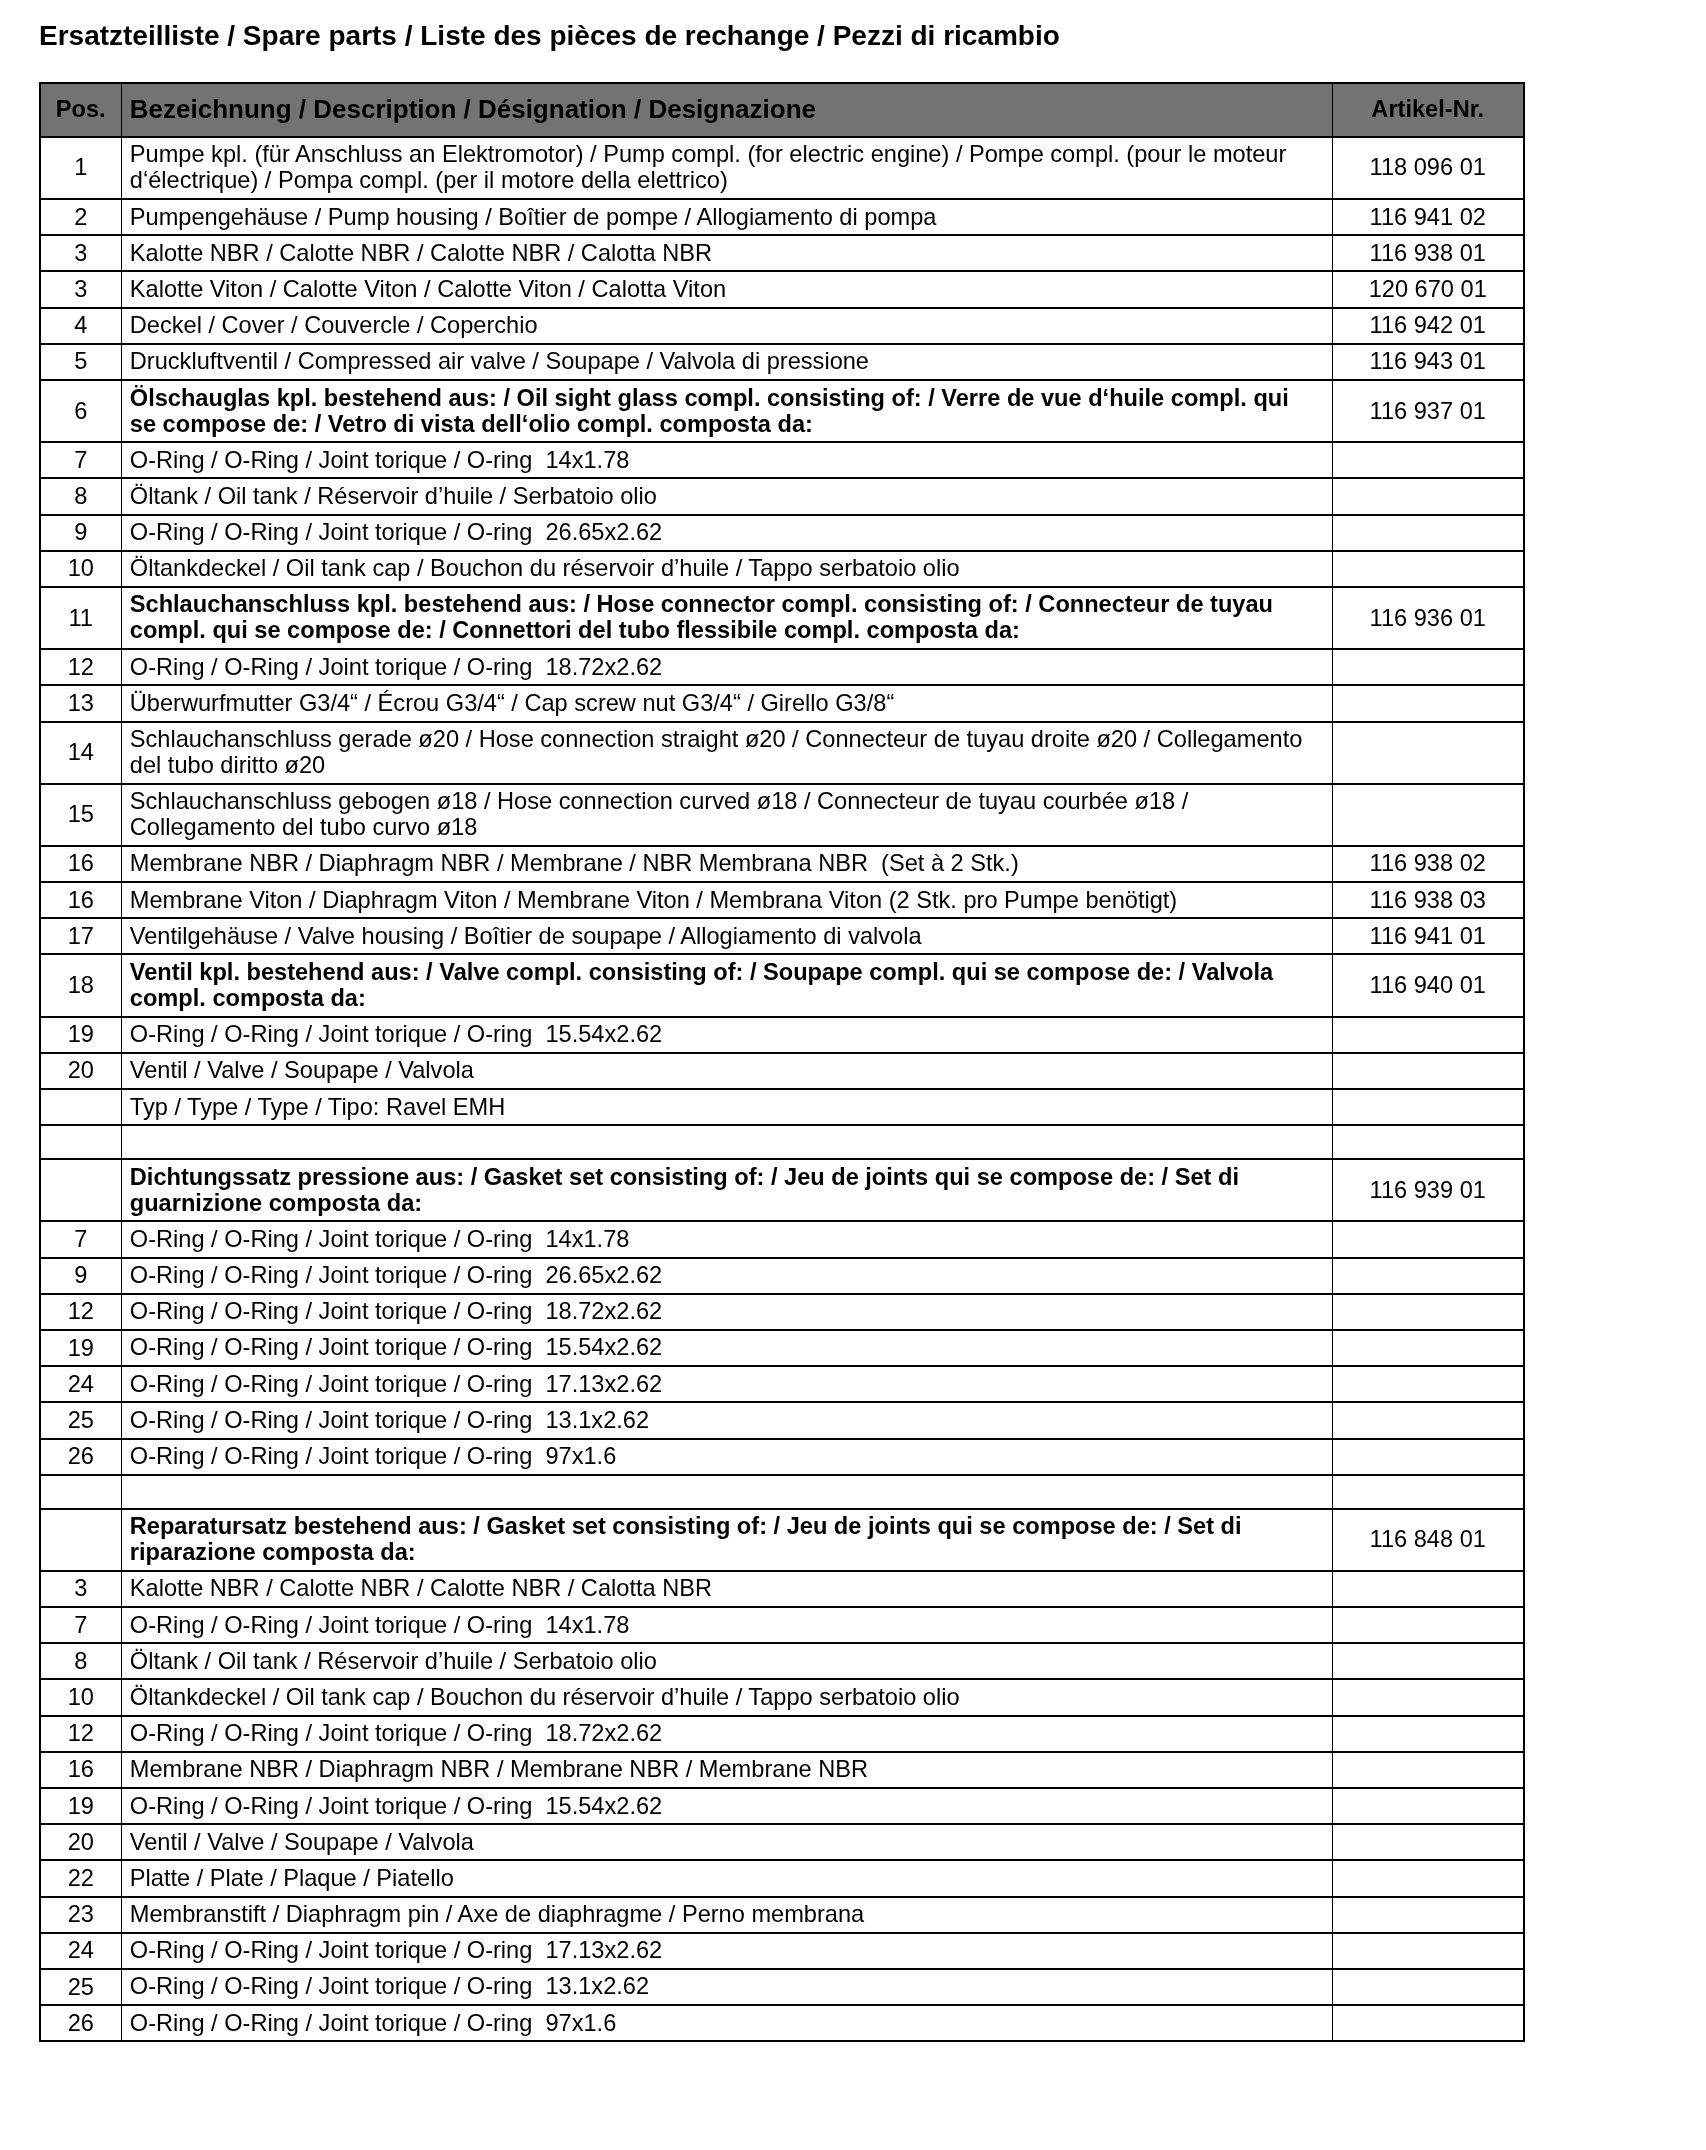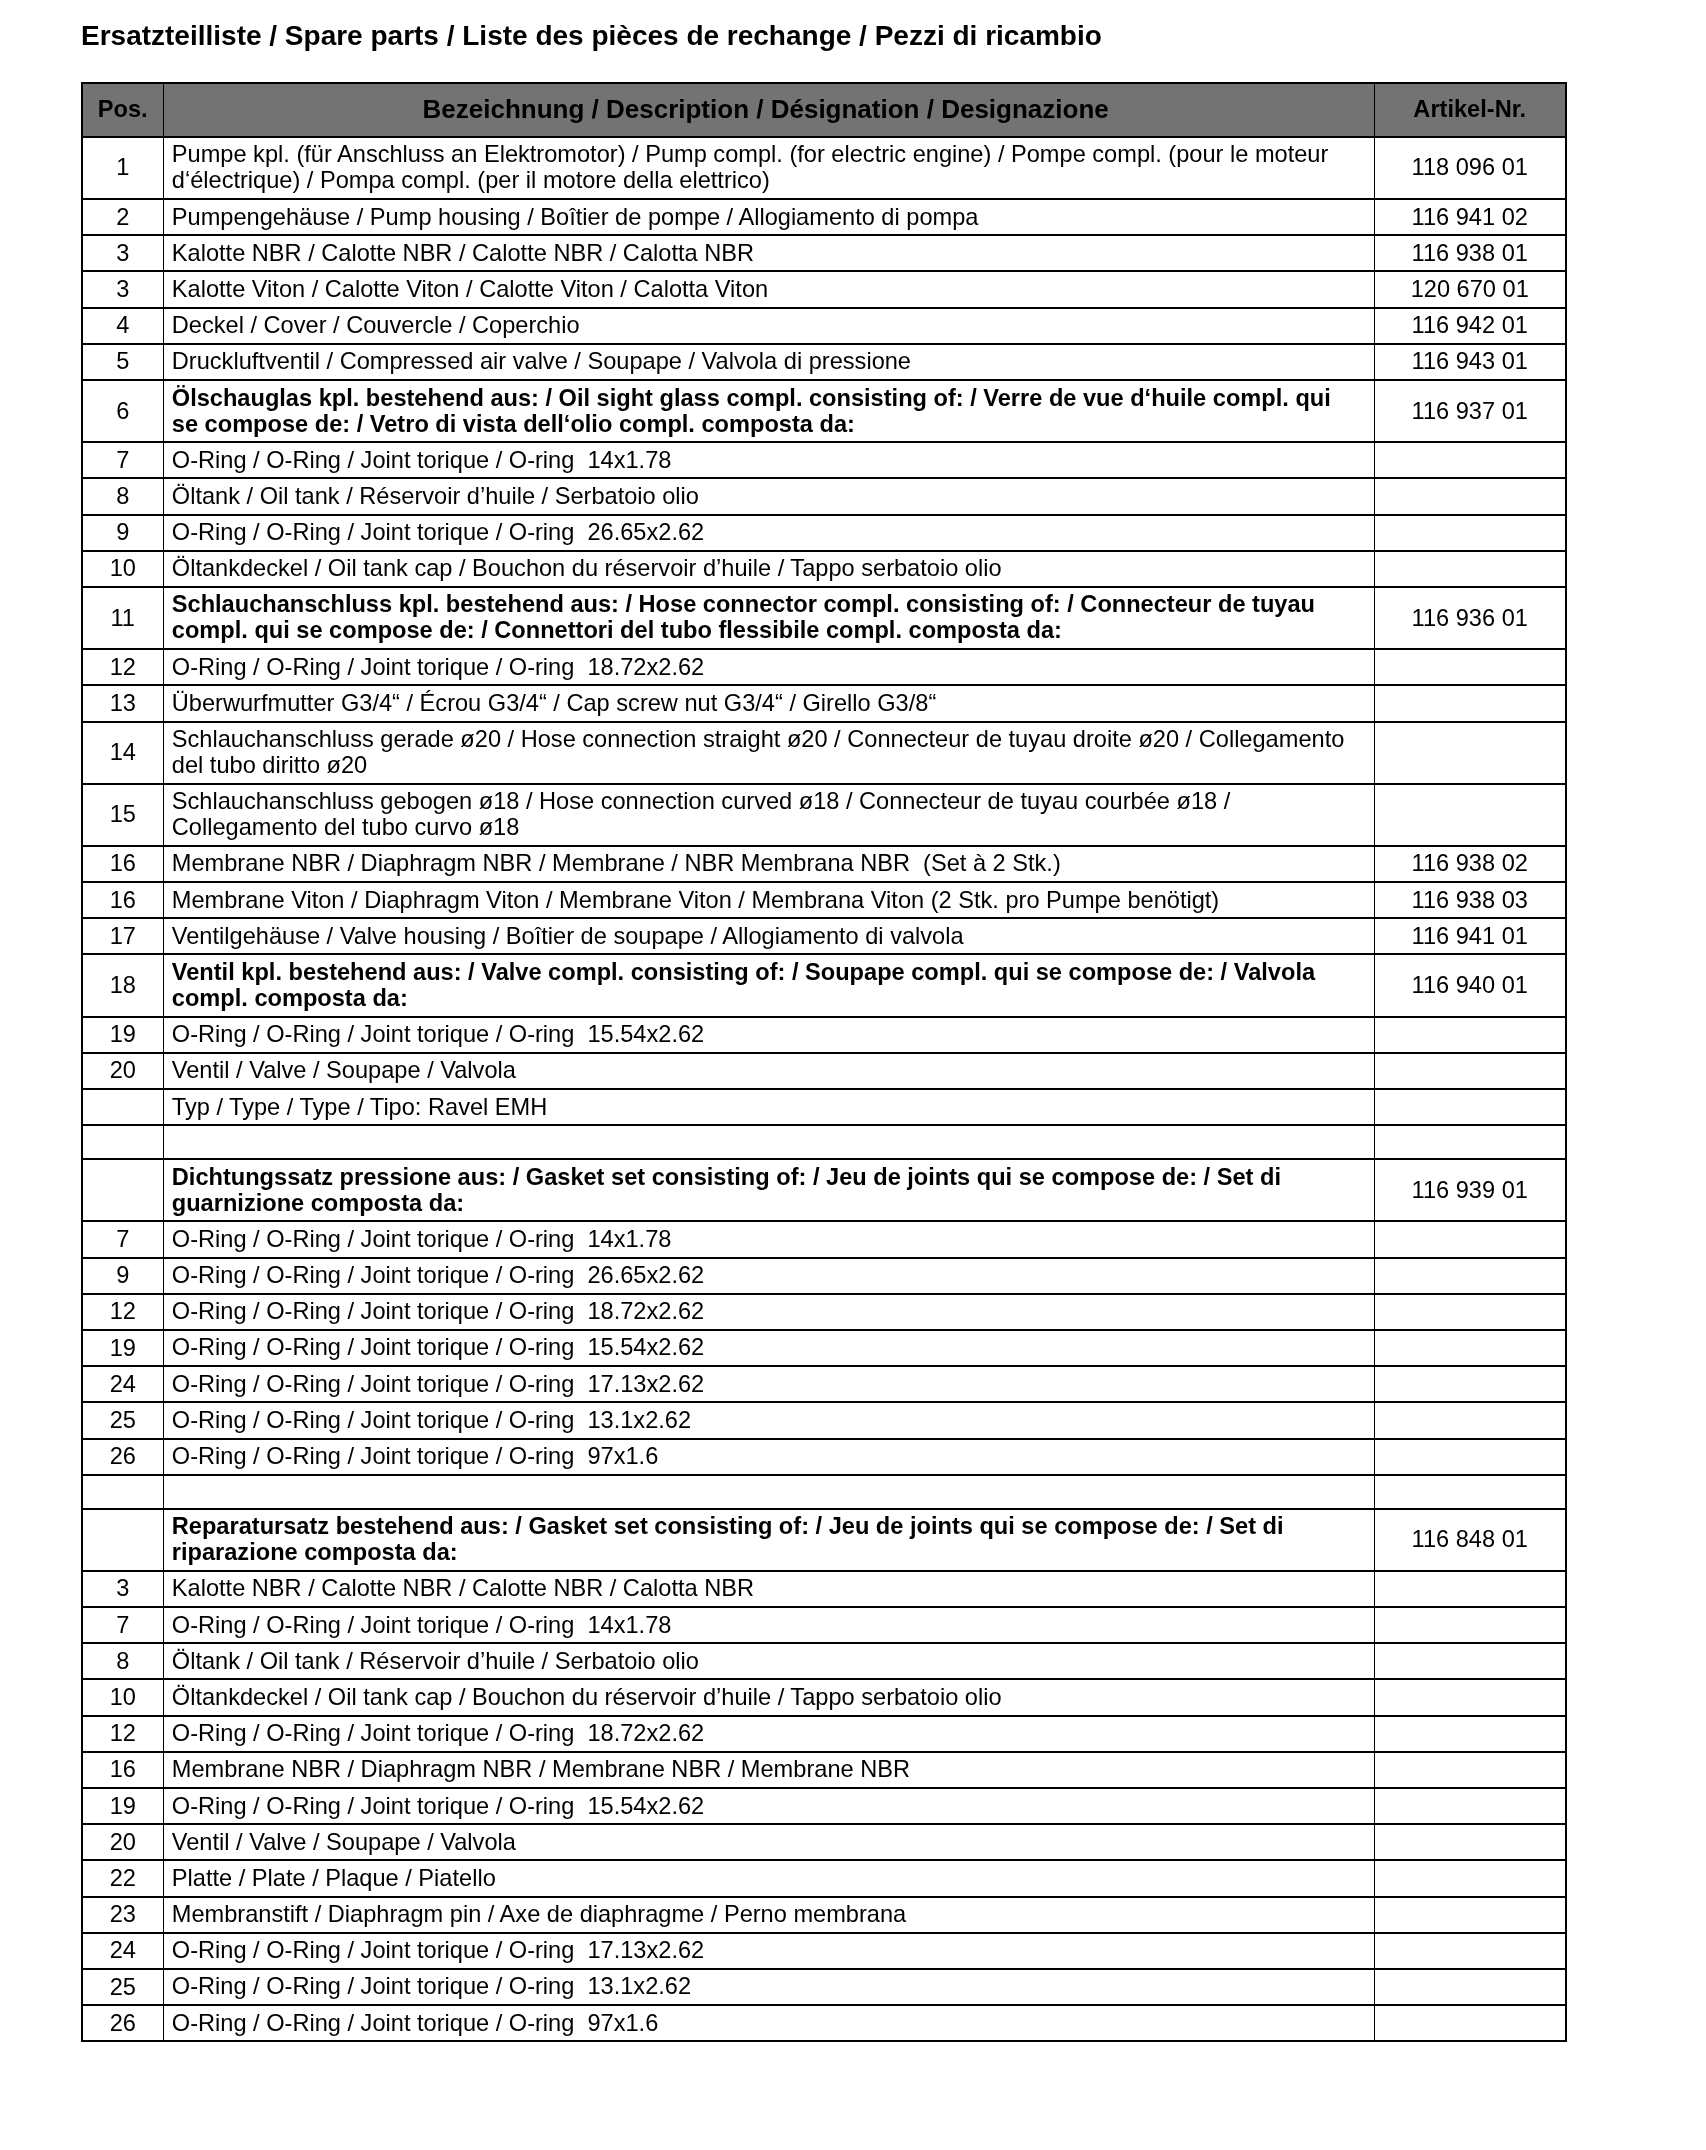--- a/index.html
+++ b/index.html
@@ -11,21 +11,21 @@
     width: 1706px;
     height: 2151px;
     font-family: "Liberation Sans", "DejaVu Sans", sans-serif;
     color: #000000;
     overflow: hidden;
   }
   .page {
     box-sizing: border-box;
     width: 1706px;
     height: 2151px;
-    padding: 20px 81px 0 81px;
+    padding: 20px 81px 0 39px;
     background: #ffffff;
   }
   .page-title {
     font-size: 28px;
     font-weight: bold;
     line-height: 1.15;
     margin: 0 0 29.5px 0;
     letter-spacing: 0px;
     white-space: nowrap;
   }
@@ -60,21 +60,21 @@
     padding: 2.4px 3.5px;
   }
   th.desc, td.desc {
     text-align: left;
     padding: 3.5px 14px 4.7px 8.3px;
     font-size: 23.6px;
     line-height: 26px;
     white-space: pre-wrap;
     word-wrap: break-word;
   }
-  th.desc { font-size: 26px; line-height: 28px; text-align: center; }
+  th.desc { font-size: 26px; line-height: 28px; }
   th.art, td.art {
     text-align: center;
     font-size: 23.6px;
     padding: 2.4px 5.9px;
   }
   tr.part-row { height: 34px; }
   td.desc.bold { font-weight: bold; }
 </style>
 </head>
 <body>

